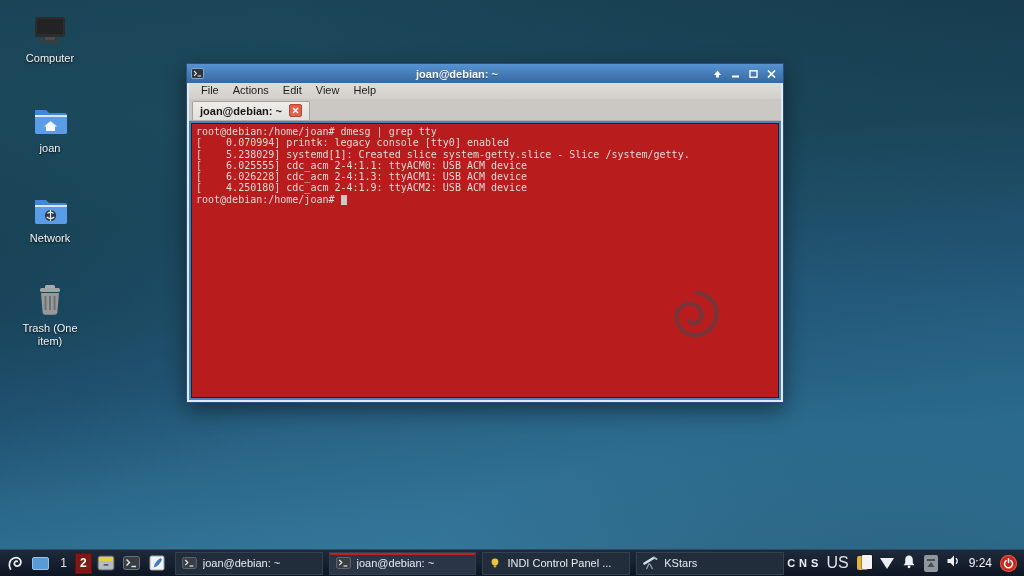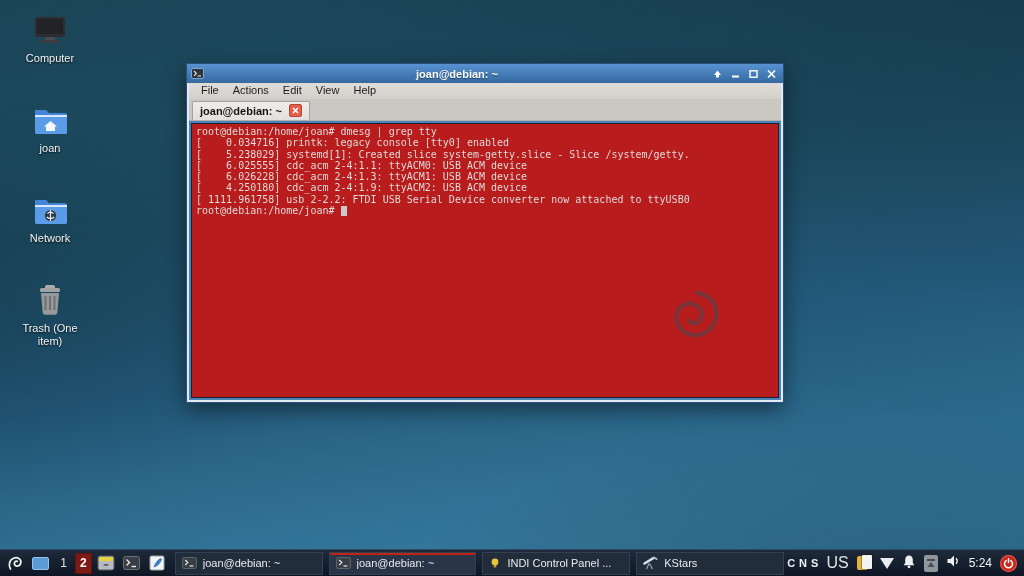--- a/index.html
+++ b/index.html
@@ -174,26 +174,25 @@
               </svg>
           </span>
         </div>
       </div>
 
       <div class="term">
         <svg class="watermark" viewBox="0 0 100 100">
           <path d="M57 26 C73 28 82 41 80 54 C78 69 64 78 51 76 C39 74 31 63 33 52 C35 42 45 36 54 40 C62 43 65 52 61 58 C58 63 51 64 48 59" fill="none" stroke="#424b54" stroke-width="5" stroke-linecap="round"></path>
         </svg>
         <div class="tline">root@debian:/home/joan# dmesg | grep tty</div>
-        <div class="tline">[    0.034716] printk: legacy console [tty0] enabled</div>
+        <div class="tline">[    0.070994] printk: legacy console [tty0] enabled</div>
         <div class="tline">[    5.238029] systemd[1]: Created slice system-getty.slice - Slice /system/getty.</div>
         <div class="tline">[    6.025555] cdc_acm 2-4:1.1: ttyACM0: USB ACM device</div>
         <div class="tline">[    6.026228] cdc_acm 2-4:1.3: ttyACM1: USB ACM device</div>
         <div class="tline">[    4.250180] cdc_acm 2-4:1.9: ttyACM2: USB ACM device</div>
-        <div class="tline">[ 1111.961758] usb 2-2.2: FTDI USB Serial Device converter now attached to ttyUSB0</div>
         <div class="tline"><span>root@debian:/home/joan# </span><span class="cursor"></span></div>
       </div>
     </div>
   </div>
 
   <div class="taskbar">
     <button class="tb-icon-btn">
       <svg width="17" height="17" viewBox="0 0 17 17">
         <path d="M3.5 14 C1.2 10.5 2.2 5 6.5 3.2 C10.8 1.5 14.6 4.4 13.8 8 C13.1 11.2 9 12.4 7.6 9.6 C6.6 7.6 8.4 5.6 10.2 6.4" fill="none" stroke="#f0f3f6" stroke-width="1.7" stroke-linecap="round"></path>
       </svg>
@@ -285,21 +284,21 @@
             <rect x="1" y="1" width="8" height="2" fill="#474d52"></rect>
             <path d="M5 4 L8.5 9 H1.5 Z" fill="#474d52"></path>
           </svg>
       </span>
       <span>
         <svg width="15" height="14" viewBox="0 0 15 14">
           <polygon points="1.5,5 4.5,5 8,1.5 8,12.5 4.5,9 1.5,9" fill="#eef1f4"></polygon>
           <path d="M10 4.2 A4 4 0 0 1 10 9.8" stroke="#eef1f4" stroke-width="1.5" fill="none"></path>
         </svg>
       </span>
-      <span class="clock">5:24</span>
+      <span class="clock">9:24</span>
       <span class="power-btn">
         <svg width="11" height="11" viewBox="0 0 11 11">
           <path d="M3.2 2.6 A4 4 0 1 0 7.8 2.6" stroke="#fff" stroke-width="1.5" fill="none" stroke-linecap="round"></path>
           <path d="M5.5 0.8 V4.6" stroke="#fff" stroke-width="1.5" stroke-linecap="round"></path>
         </svg>
       </span>
     </div>
   </div>
 
 </div>

